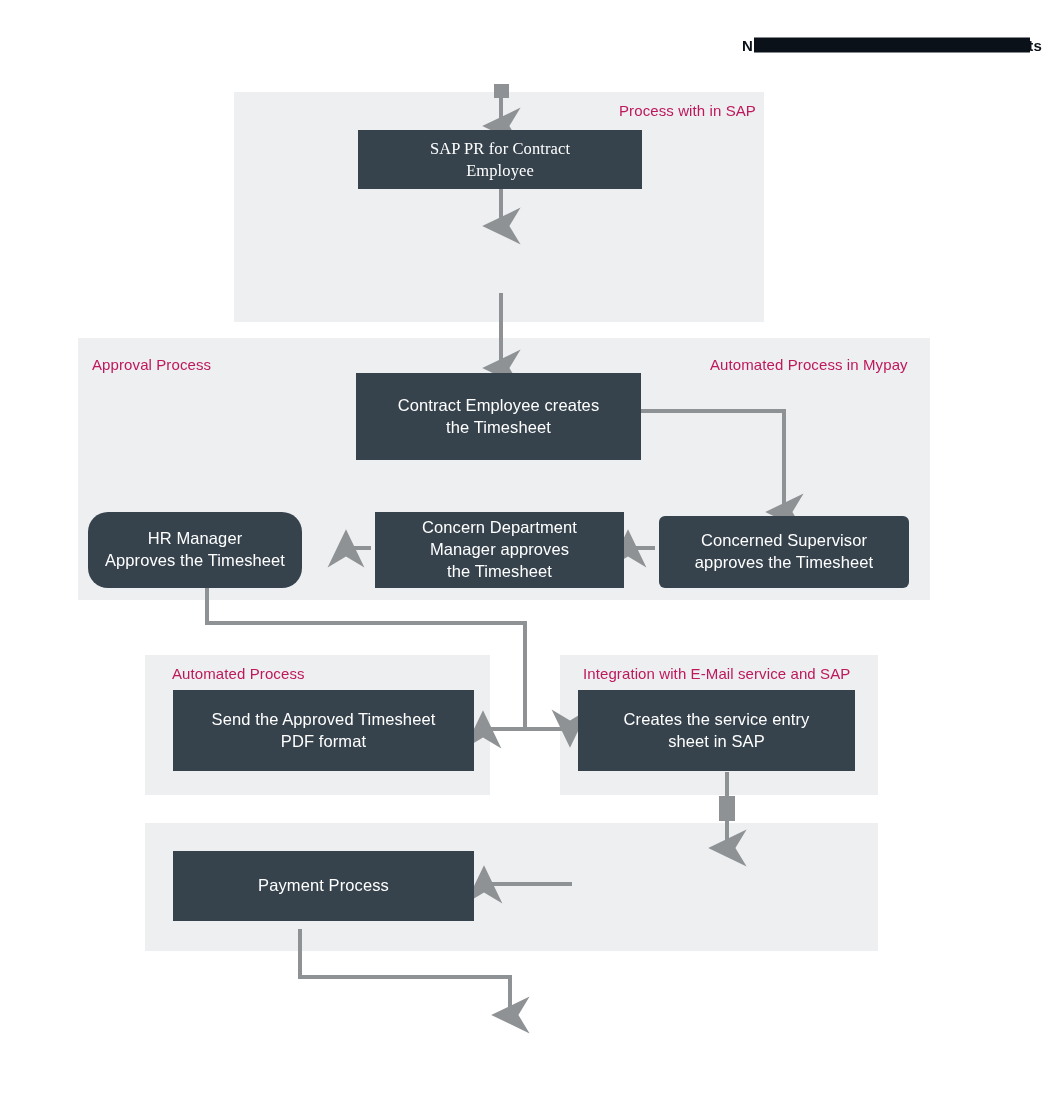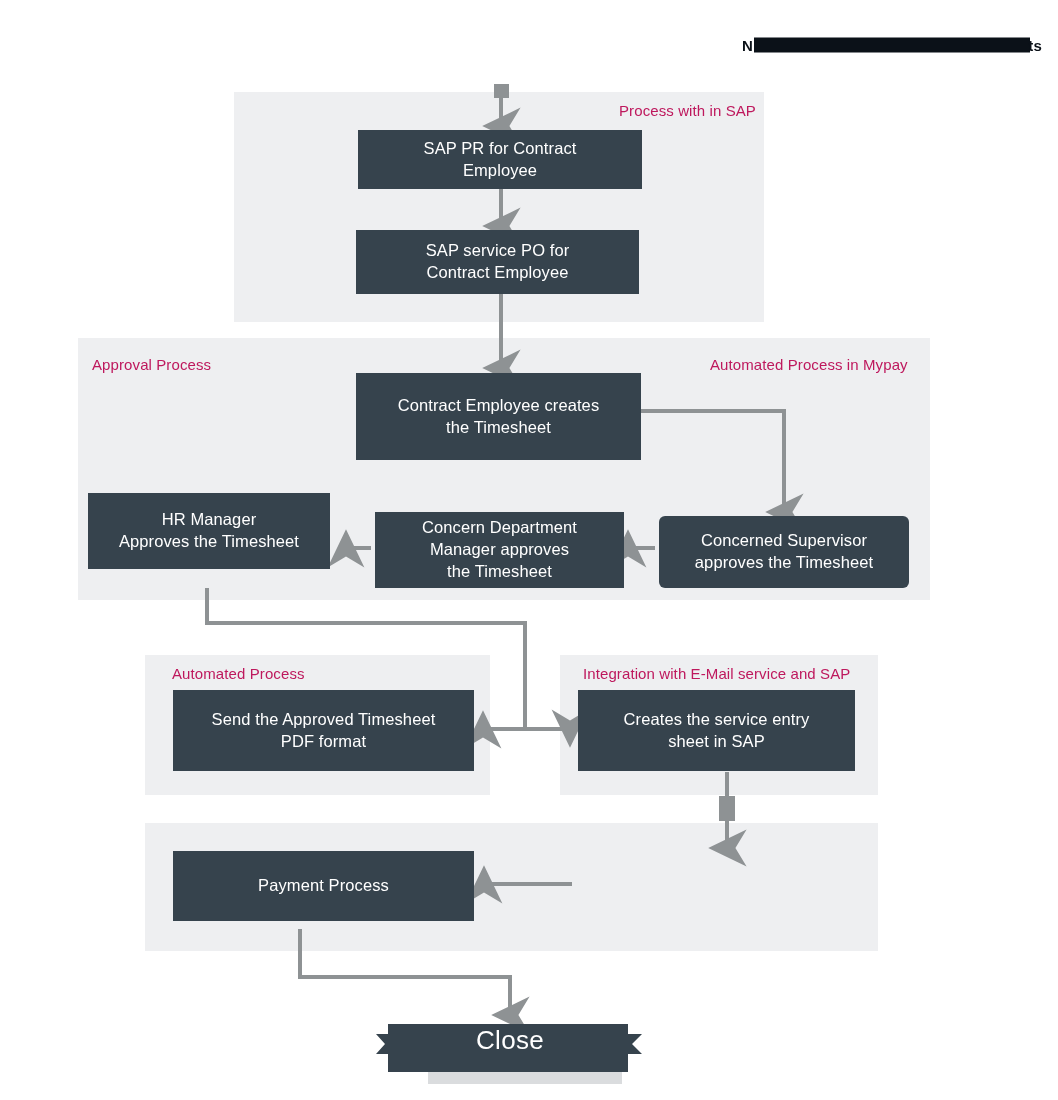--- a/index.html
+++ b/index.html
@@ -160,41 +160,28 @@
       <path d="M300,929 L300,977 L510,977 L510,1015" marker-end="url(#ah)"></path>
     </g>
 
     <g fill="#8e9294">
       <rect x="494" y="84" width="15" height="14"></rect>
       <rect x="719" y="796" width="16" height="25"></rect>
     </g>
   </svg>
 
 
-  <div class="terminator" style="left:370px; top:1012px; width:280px; height:66px;">
-    <svg width="280" height="78" viewBox="0 0 280 78" xmlns="http://www.w3.org/2000/svg">
-      <path d="M58,60 L58,72 L252,72 L252,60 Z" fill="#dadcde"></path>
-      <path d="M6,22 L18,22 L18,12 L258,12 L258,22 L272,22 L262,32 L272,42 L258,42 L258,60 L18,60 L18,42 L6,42 L15,32 Z" fill="#36434d"></path>
-    </svg>
-    <div class="term-label" style="top:-10px;">Close</div>
-  </div>
-
-  <div class="node" style="left:358px; top:130px; width:284px; height:59px;">
+
+  <div class="node" style="left:358px; top:130px; width:284px; height:59px;font-family:Liberation Serif, serif;">
     <div>
       <span>SAP PR for Contract</span>
       <span>Employee</span>
     </div>
   </div>
 
-  <div class="node" style="left:356px; top:230px; width:283px; height:64px;">
-    <div>
-      <span>SAP service PO for</span>
-      <span>Contract Employee</span>
-    </div>
-  </div>
 
   <div class="node" style="left:356px; top:373px; width:285px; height:87px;">
     <div>
       <span>Contract Employee creates</span>
       <span>the Timesheet</span>
     </div>
   </div>
 
   <div class="node" style="left:659px; top:516px; width:250px; height:72px;border-radius:6px;">
     <div>
@@ -204,21 +191,21 @@
   </div>
 
   <div class="node" style="left:375px; top:512px; width:249px; height:76px;">
     <div>
       <span>Concern Department</span>
       <span>Manager approves</span>
       <span>the Timesheet</span>
     </div>
   </div>
 
-  <div class="node" style="left:88px; top:493px; width:242px; height:76px;">
+  <div class="node" style="left:88px; top:512px; width:214px; height:76px;border-radius:20px;">
     <div>
       <span>HR Manager</span>
       <span>Approves the Timesheet</span>
     </div>
   </div>
 
   <div class="node" style="left:173px; top:690px; width:301px; height:81px;justify-content:center;">
     <div>
       <span>Send the Approved  Timesheet</span>
       <span>PDF format</span>

